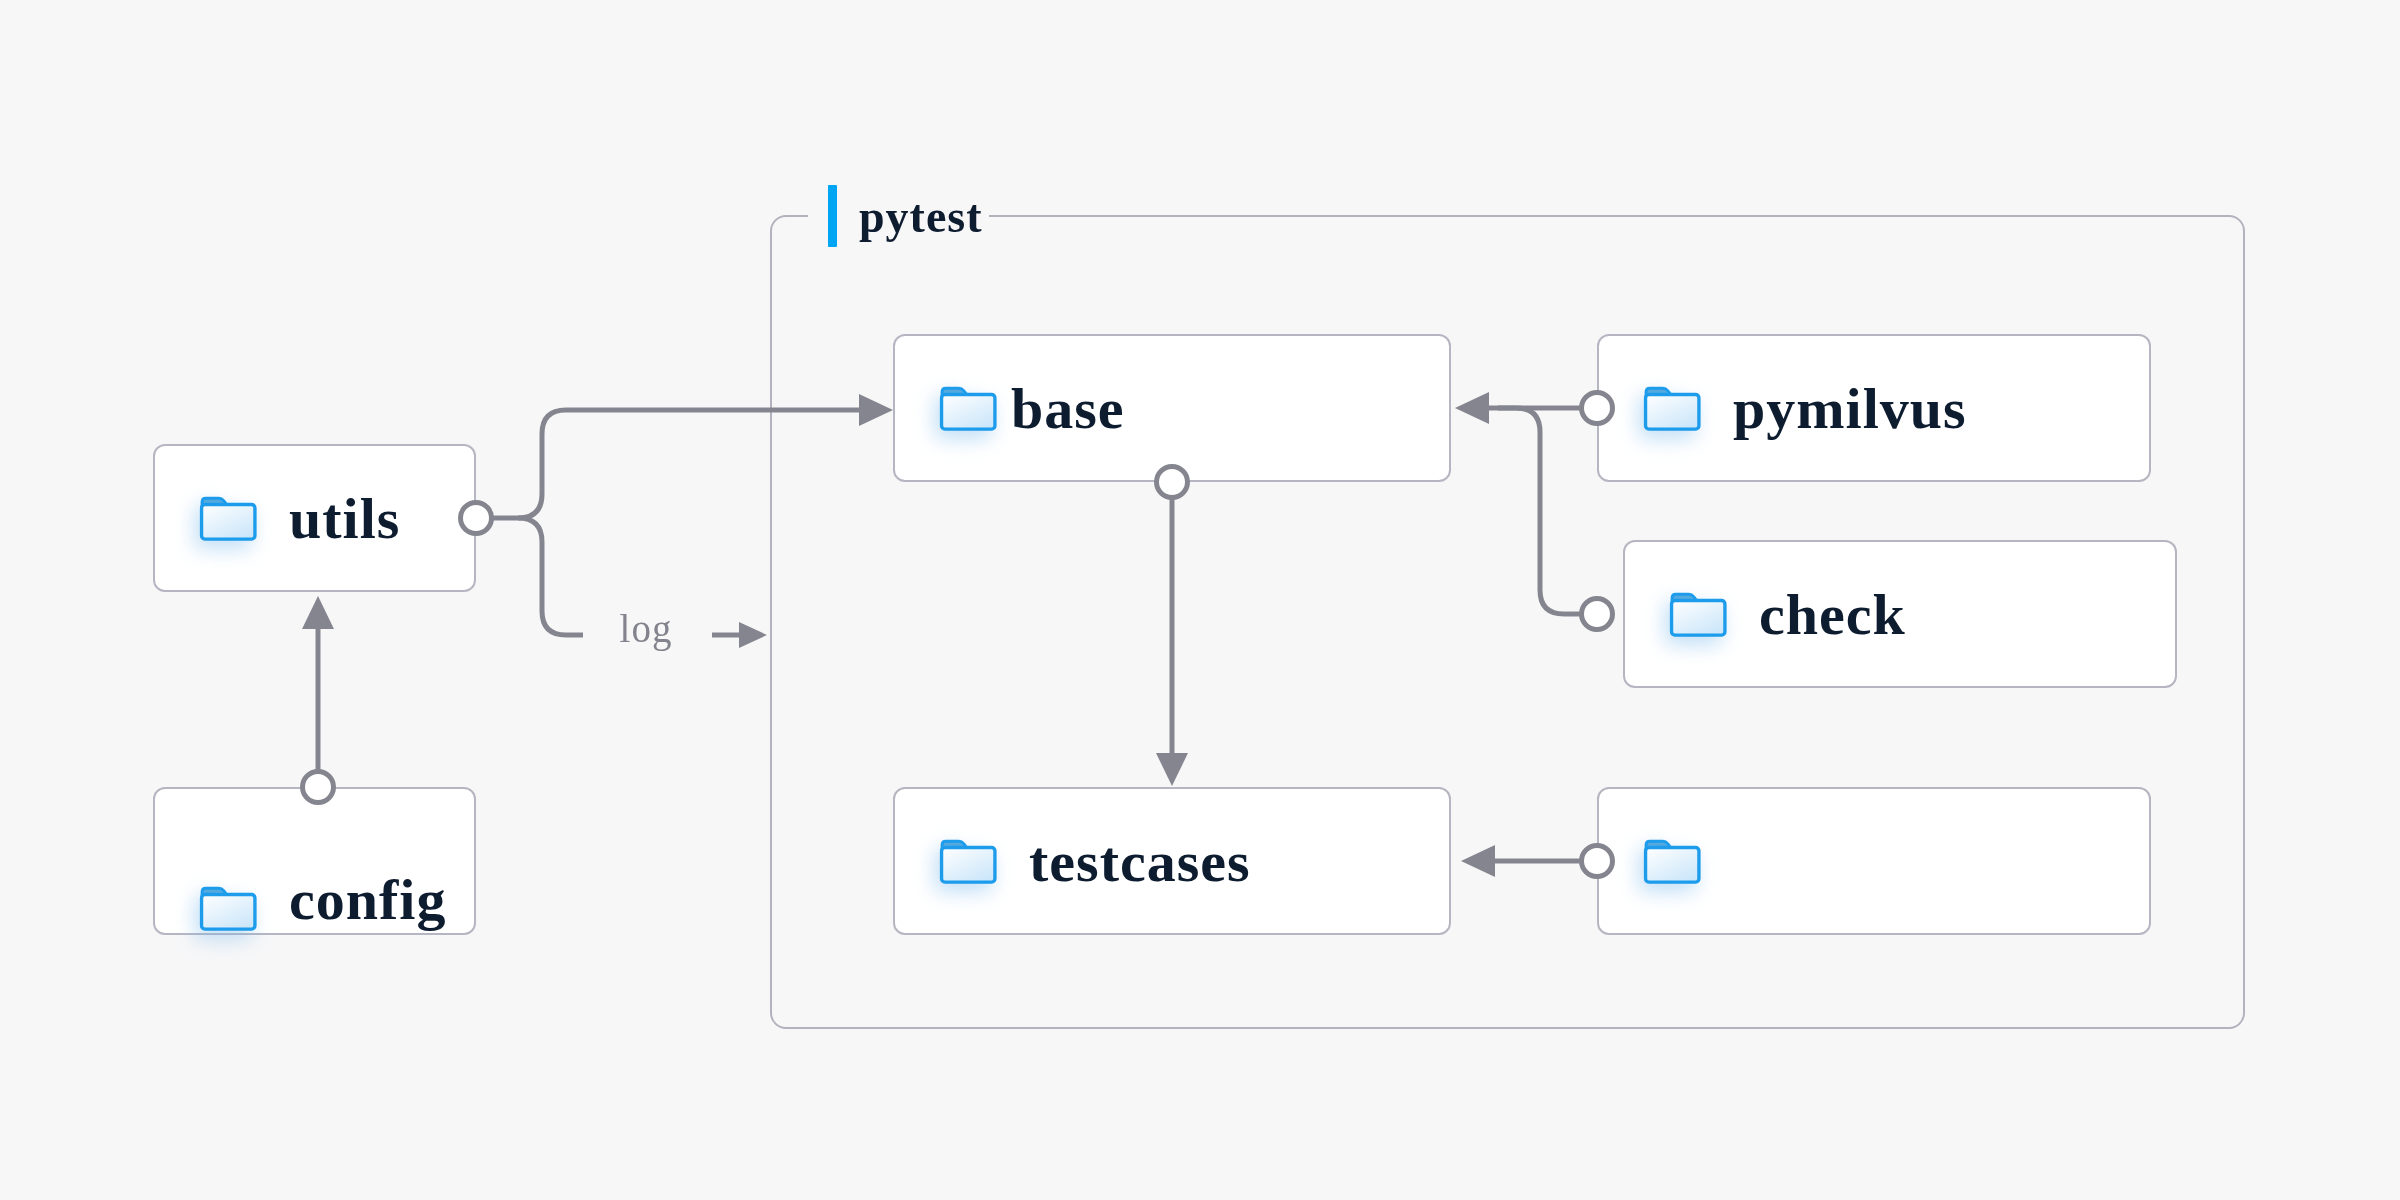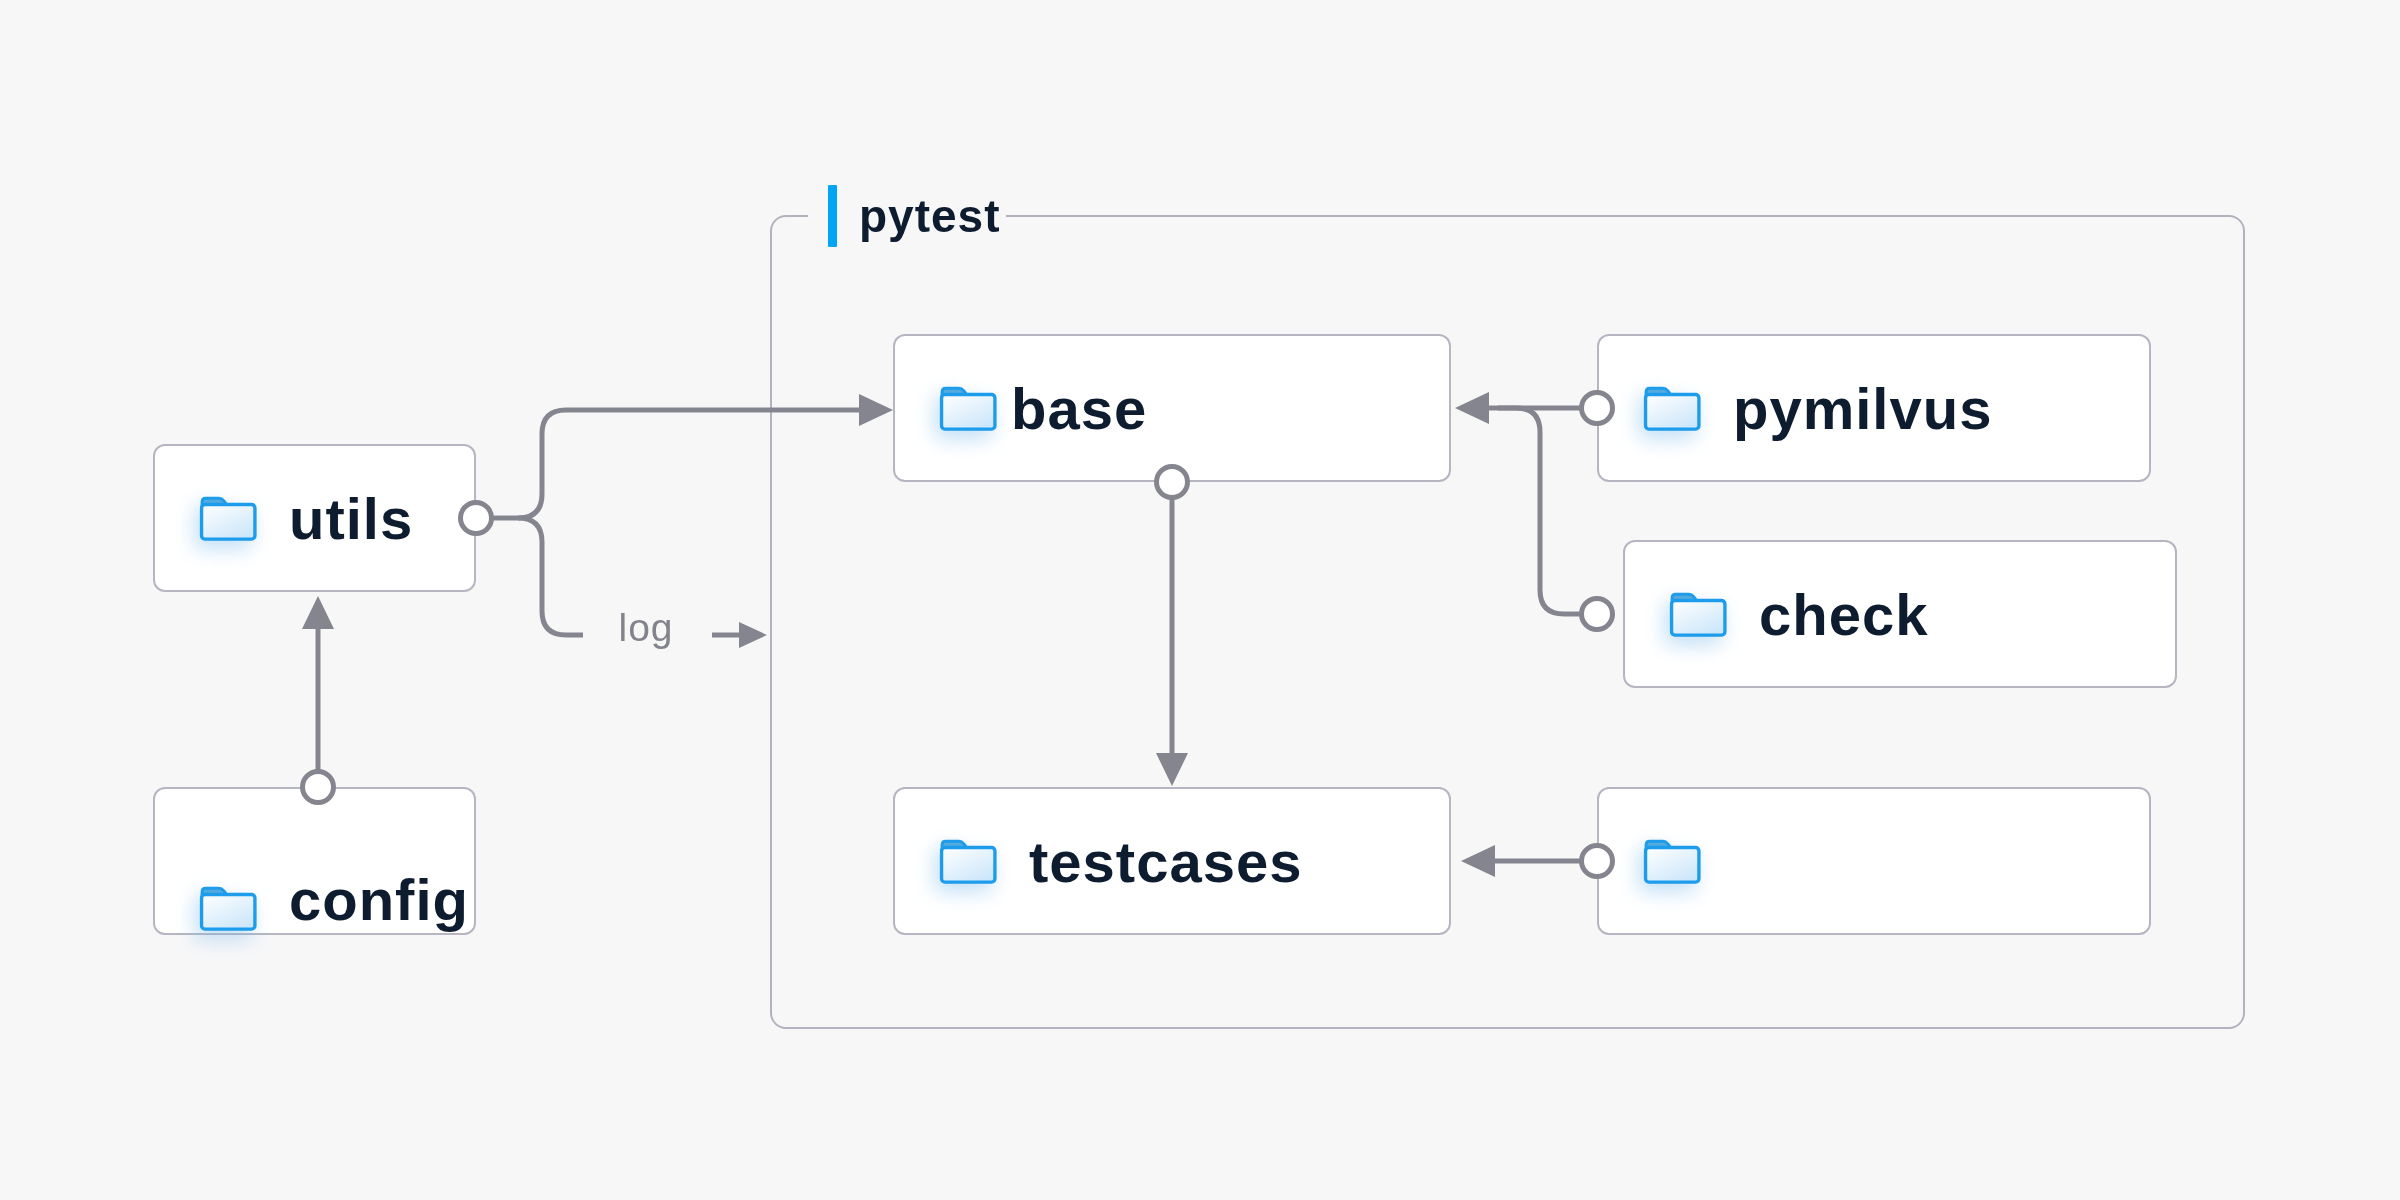--- a/index.html
+++ b/index.html
@@ -2,21 +2,21 @@
 <html><head>
 <meta charset="utf-8">
 <style>
   html,body{margin:0;padding:0;}
   body{
     width:2400px;height:1200px;
     background:#f7f7f8;
     font-family:"Liberation Sans",sans-serif;
     overflow:hidden;
   }
-  .stage{position:relative;width:2400px;height:980px;}
+  .stage{position:relative;width:2400px;height:980px;font-family:Liberation Serif, serif;}
 
   
   .group{
     position:absolute;left:770px;top:215px;width:1475px;height:814px;
     border:2.5px solid #b3b3bf;border-radius:16px;box-sizing:border-box;
   }
   .group-label{
     position:absolute;left:36px;top:-34px;height:66px;
     display:flex;align-items:center;
     background:#f7f7f8;padding:0 6px 0 20px;

